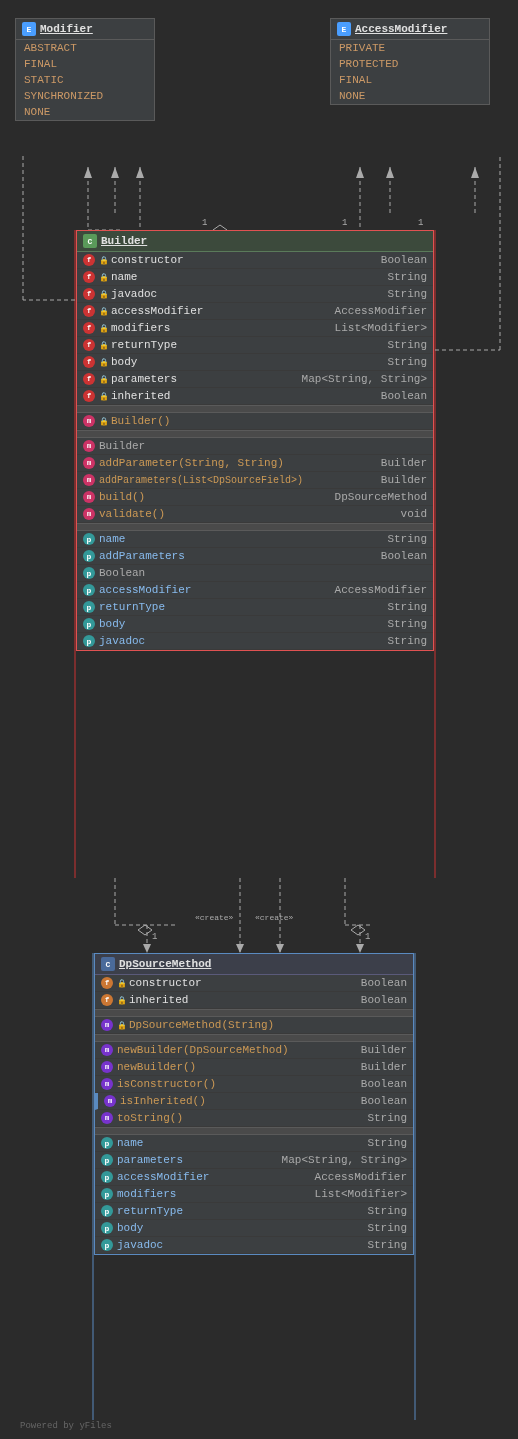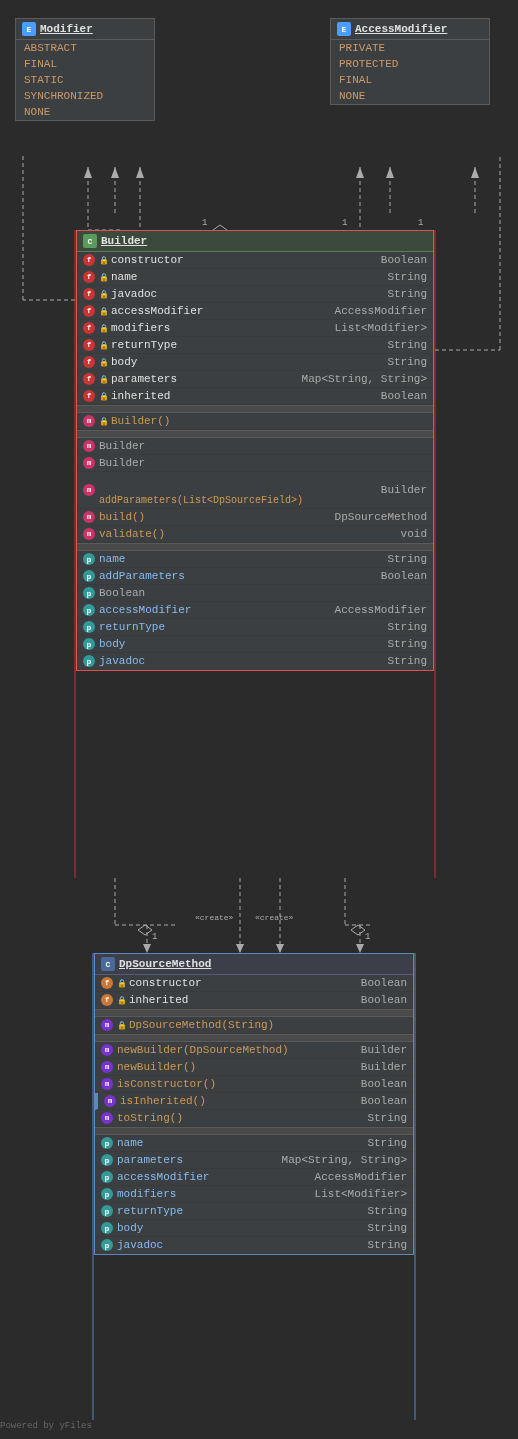--- a/index.html
+++ b/index.html
@@ -215,21 +215,21 @@
       top: 0;
       left: 0;
       width: 518px;
       height: 1439px;
       pointer-events: none;
     }
 
     .powered {
       position: absolute;
       bottom: 8px;
-      left: 0;
+      left: 20px;
       color: #666;
       font-size: 9px;
     }
   </style>
 </head>
 <body>
 
 <div class="diagram-container">
 
   <svg class="arrows-svg">
@@ -398,25 +398,26 @@
     </div>
 
     <div class="section-divider"></div>
 
     <div class="method-row">
       <span class="field-icon fi-pink">m</span>
       <span class="method-return">Builder</span>
     </div>
     <div class="method-row">
       <span class="field-icon fi-pink">m</span>
+      <span class="method-name">addParameter(String, String)</span>
       <span class="method-return">Builder</span>
     </div>
     <div class="method-row">
       <span class="field-icon fi-pink">m</span>
-      <span class="method-name" style="font-size:10px;margin-top:21px;">addParameters(List&lt;DpSourceField&gt;)</span>
+      <span class="method-name" style="font-size:10px;">addParameters(List&lt;DpSourceField&gt;)</span>
       <span class="method-return">Builder</span>
     </div>
     <div class="method-row">
       <span class="field-icon fi-pink">m</span>
       <span class="method-name">build()</span>
       <span class="method-return">DpSourceMethod</span>
     </div>
     <div class="method-row">
       <span class="field-icon fi-pink">m</span>
       <span class="method-name">validate()</span>

